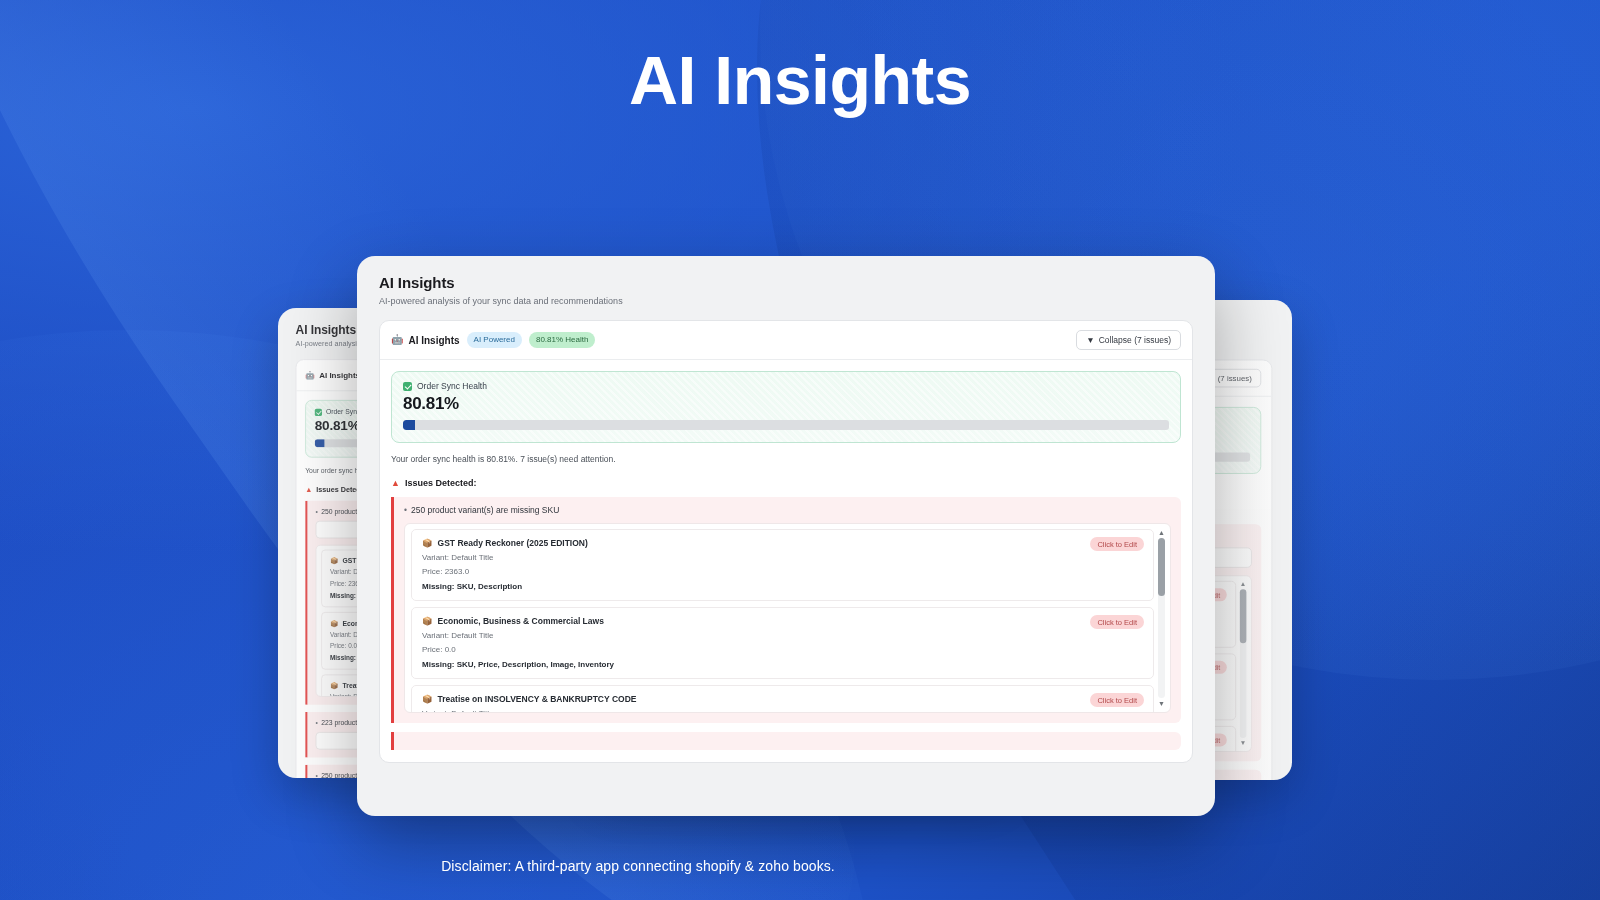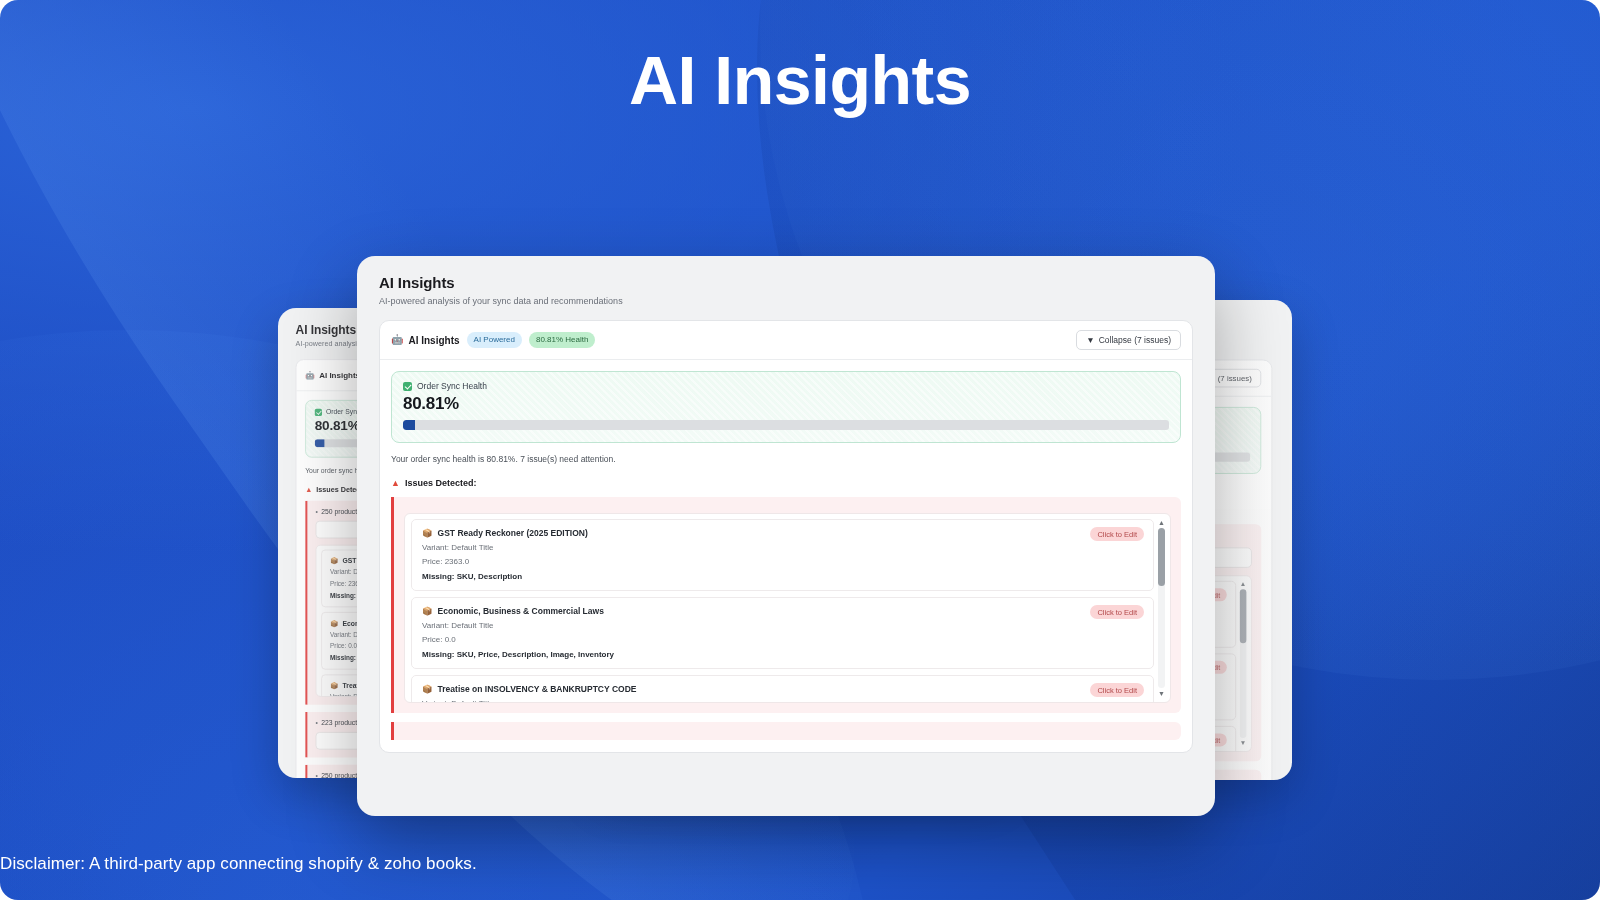--- a/index.html
+++ b/index.html
@@ -13,21 +13,20 @@
   
   .stage {
     position: relative;
     width: 1600px; height: 900px;
     background: #1a4cc4;
     background-image:
       radial-gradient(120% 90% at 12% 12%, #2a63d8 0%, rgba(42,99,216,0) 55%),
       radial-gradient(130% 110% at 95% 8%, #1f57cf 0%, rgba(31,87,207,0) 60%),
       linear-gradient(135deg, #1b46bd 0%, #1a4cc4 40%, #1d52c9 70%, #17409f 100%);
     overflow: hidden;
-    border-radius: 18px;
   }
   .swoosh {
     position: absolute;
     border-radius: 50%;
     pointer-events: none;
   }
   .sw1 {
     width: 1500px; height: 1450px;
     left: -620px; top: 330px;
     background: radial-gradient(circle at 60% 40%, rgba(80,150,255,0.16) 0%, rgba(80,150,255,0.06) 48%, rgba(0,0,0,0) 62%);
@@ -68,22 +67,22 @@
   }
   .hero-sub {
     margin-top: 22px;
     font-size: 27px; font-weight: 500; color: #ffffff;
     line-height: 1.45; letter-spacing: -0.1px;
   }
 
   
   .disclaimer {
     position: absolute; left: 0; bottom: 26px; width: 1276px;
-    color: #ffffff;
-    font-size: 17px; font-weight: 400; letter-spacing: 0.1px;
+    text-align: center; color: #ffffff;
+    font-size: 14px; font-weight: 400; letter-spacing: 0.1px;
     z-index: 5;
   }
 
   
   .deck { position: absolute; left: 0; top: 0; width: 1600px; height: 900px; z-index: 3; }
 
   .card {
     position: absolute;
     background: #f1f2f3;
     border-radius: 18px;
@@ -514,20 +513,23 @@
           </div>
 
           <div class="health-note">Your order sync health is 80.81%. 7 issue(s) need attention.</div>
 
           <div class="issues-head">
             <span class="warn-icon">▲</span>
             <span>Issues Detected:</span>
           </div>
 
           <div class="issue-block">
+            <div class="issue-title">
+              <span class="bullet">•</span><span>250 product variant(s) are missing SKU</span>
+            </div>
 
             <div class="prod-scroll">
               <div class="prod-card">
                 <div class="prod-name">
                   <span class="pkg-icon">📦</span>
                   <span>GST Ready Reckoner (2025 EDITION)</span>
                 </div>
                 <div class="prod-line">Variant: Default Title</div>
                 <div class="prod-line">Price: 2363.0</div>
                 <div class="prod-missing">Missing: SKU, Description</div>

